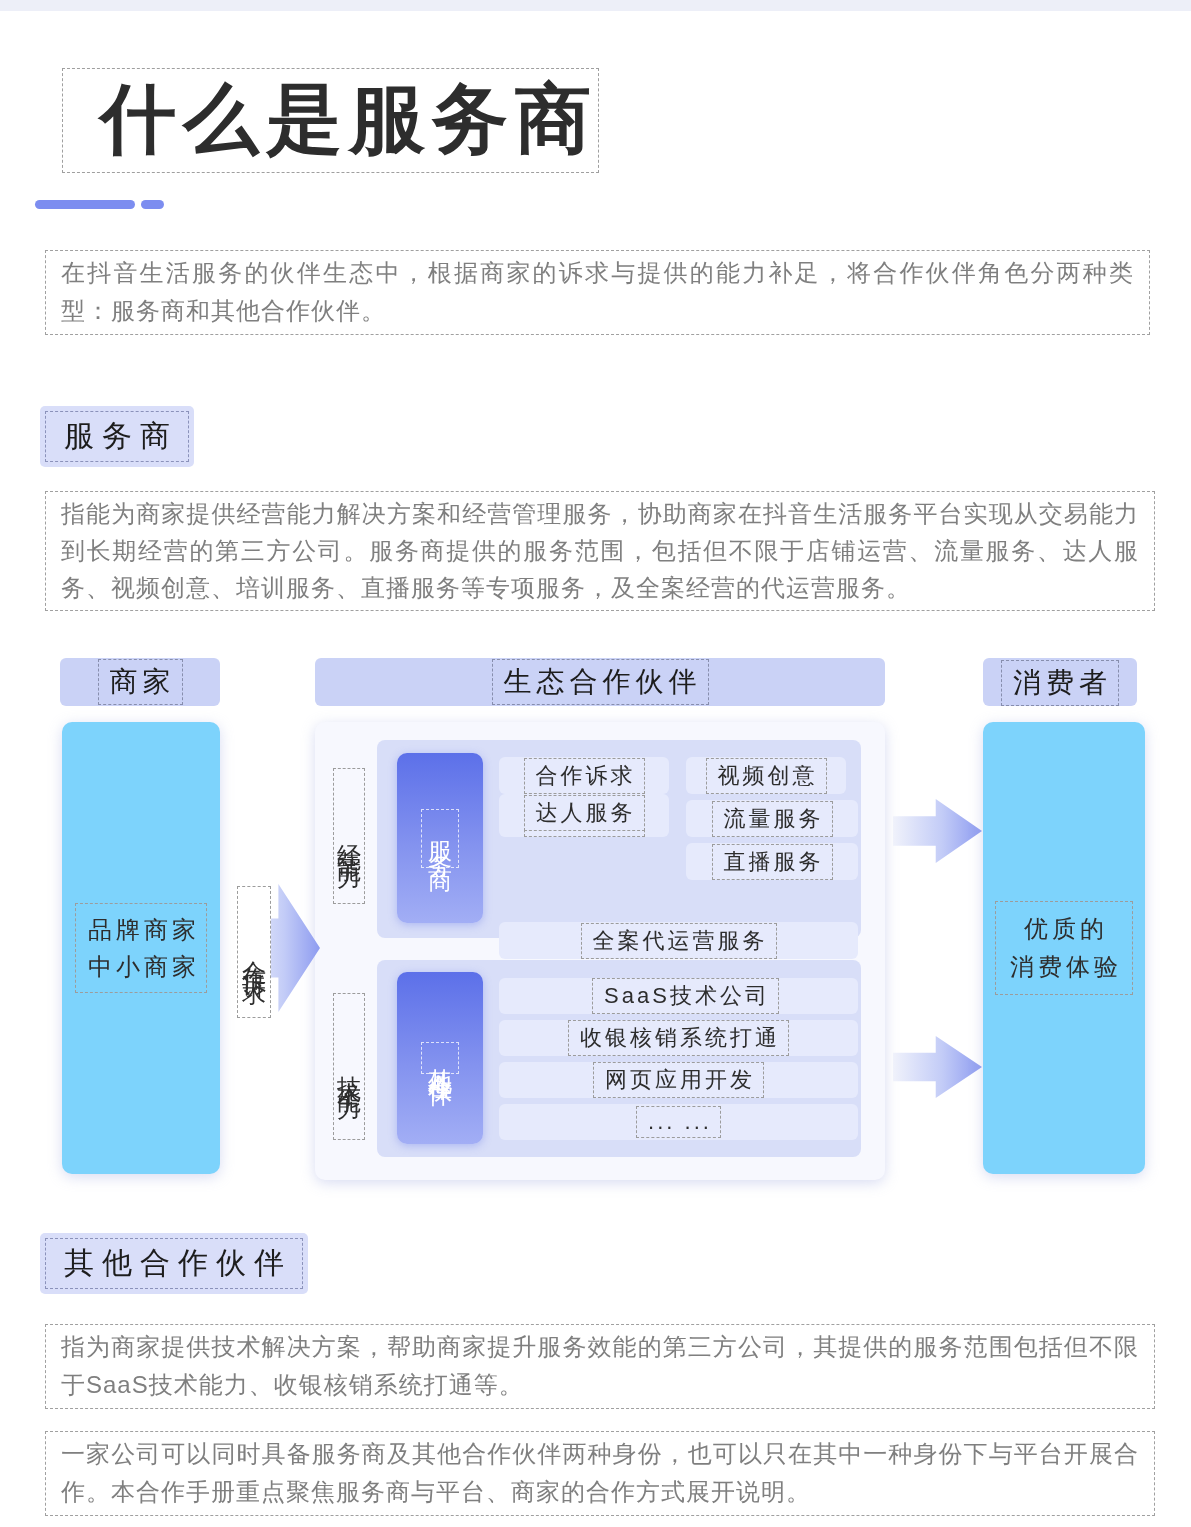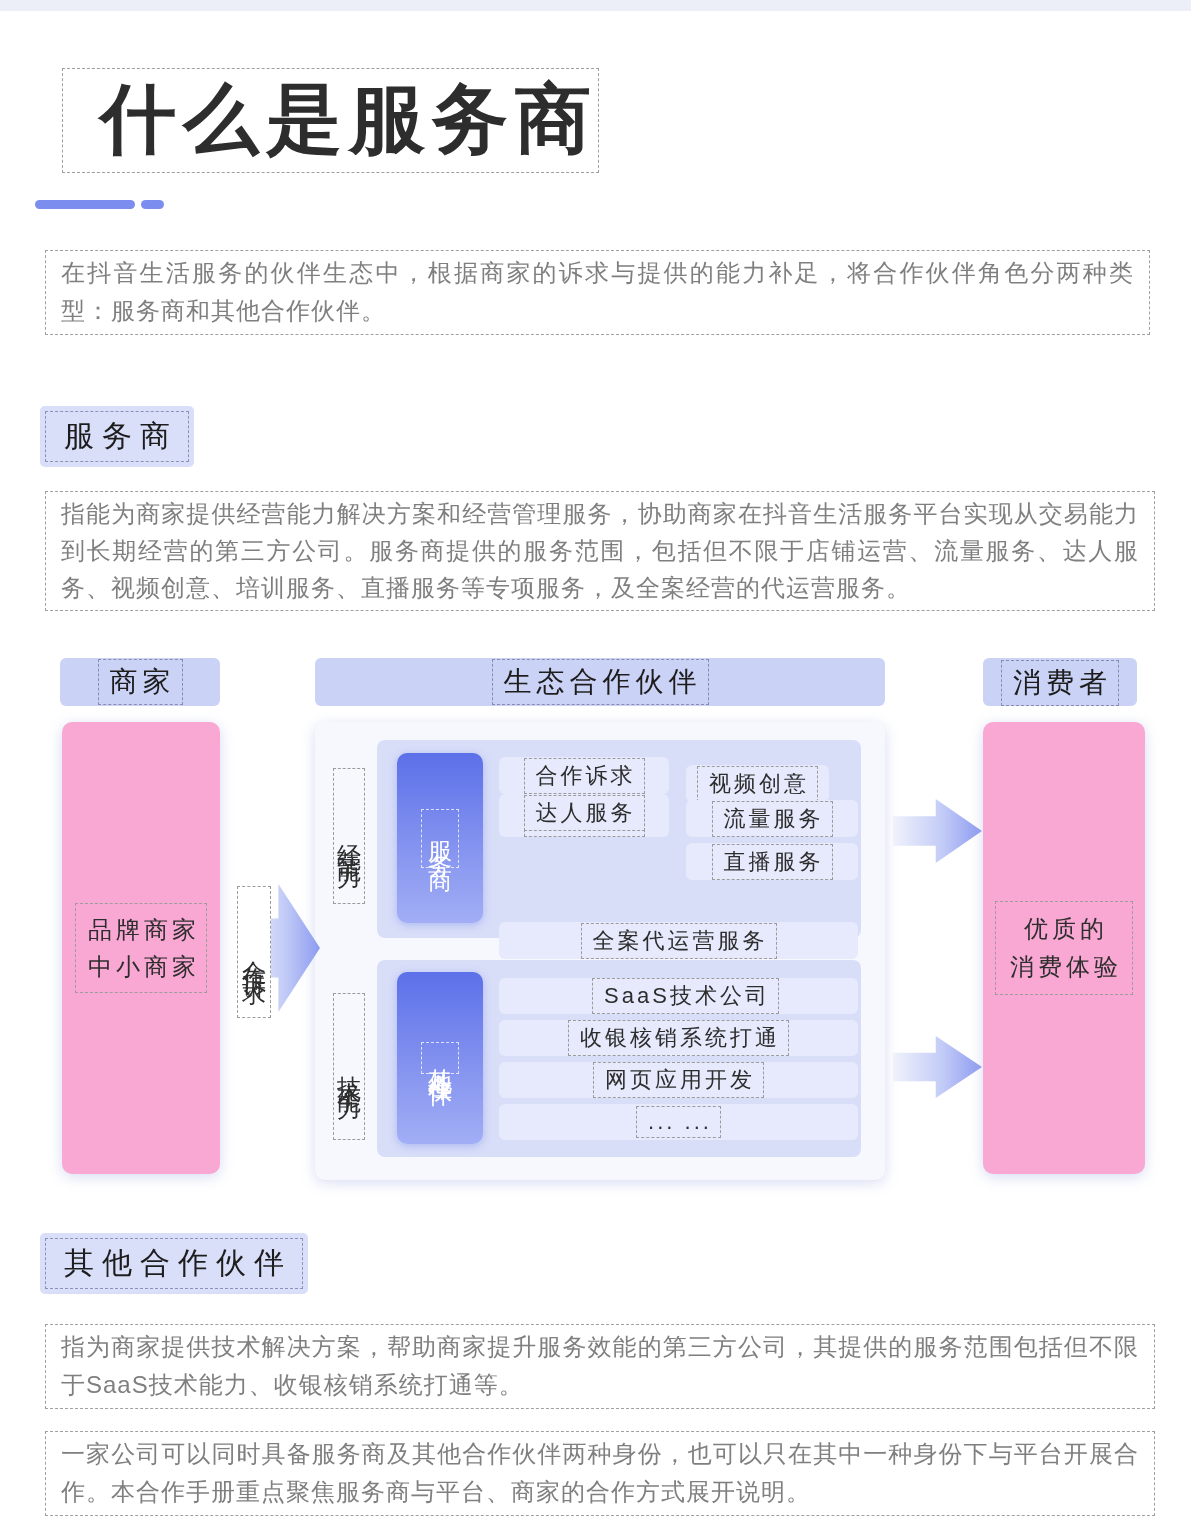--- a/index.html
+++ b/index.html
@@ -62,21 +62,21 @@
   .diagram-header .inner {
     border: 1px dashed #878ead; font-size: 28px; color: #1d1d1d;
     letter-spacing: 5px; padding: 3px 6px 3px 11px; white-space: nowrap;
   }
   .hdr-merchant { left: 60px;  top: 658px; width: 160px; }
   .hdr-eco      { left: 315px; top: 658px; width: 570px; }
   .hdr-consumer { left: 983px; top: 658px; width: 154px; align-items: flex-end; }
 
   
   .white-card {
-    background: #f9a8d4; border-radius: 10px;
+    background: #7dd3fc; border-radius: 10px;
     box-shadow: 0 3px 14px rgba(168,178,226,0.45);
     display: flex; align-items: center; justify-content: center;
   }
   .card-merchant { left: 62px;  top: 722px; width: 158px; height: 452px; }
   .card-center   { left: 315px; top: 722px; width: 570px; height: 458px;
                    background: #f7f8fe; display: block; }
   .card-consumer { left: 983px; top: 722px; width: 162px; height: 452px; }
 
   .dashed-text-block {
     border: 1px dashed #9c9c9c; color: #2d2d2d;
@@ -179,21 +179,21 @@
 <div class="abs white-card card-center"></div>
 
 <div class="abs v-label lbl-biz">经营能力</div>
 <div class="abs inner-container cont-biz"></div>
 <div class="abs role-pill pill-sp">
   <span class="inner">服务商</span>
 </div>
 <div class="abs item-chip" style="left:499px;top:757px;width:170px;height:37px;">
   <span class="inner">合作诉求</span>
 </div>
-<div class="abs item-chip" style="left:686px;top:757px;width:143px;height:37px;margin-top:8px;">
+<div class="abs item-chip" style="left:686px;top:757px;width:160px;height:37px;">
   <span class="inner">视频创意</span>
 </div>
 <div class="abs item-chip" style="left:499px;top:800px;width:170px;height:37px;">
   <span class="inner">流量服务</span>
 </div>
 <div class="abs item-chip" style="left:686px;top:800px;width:172px;height:37px;">
   <span class="inner">流量服务</span>
 </div>
 <div class="abs item-chip" style="left:499px;top:794px;width:170px;height:37px;">
   <span class="inner">达人服务</span>

